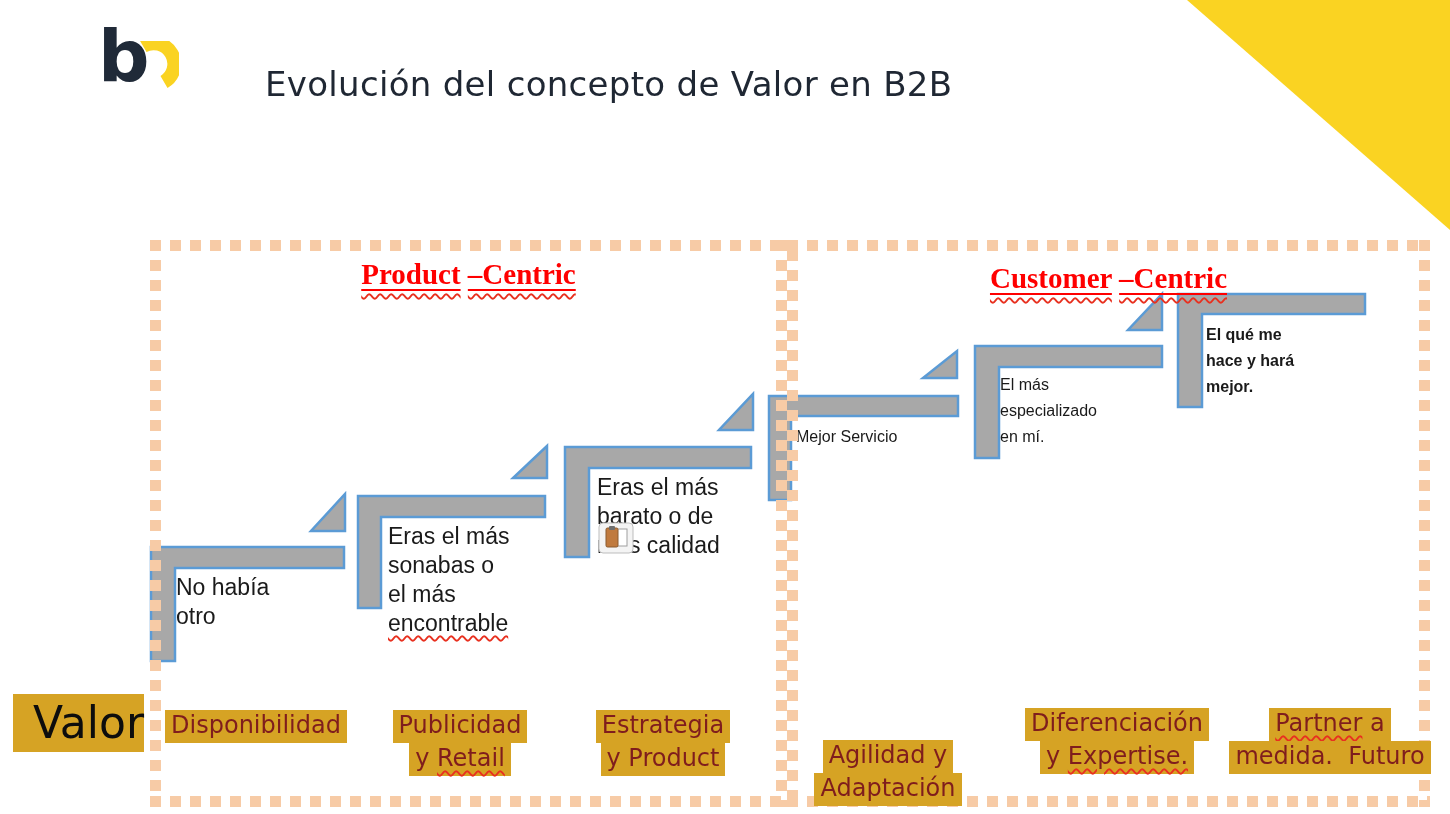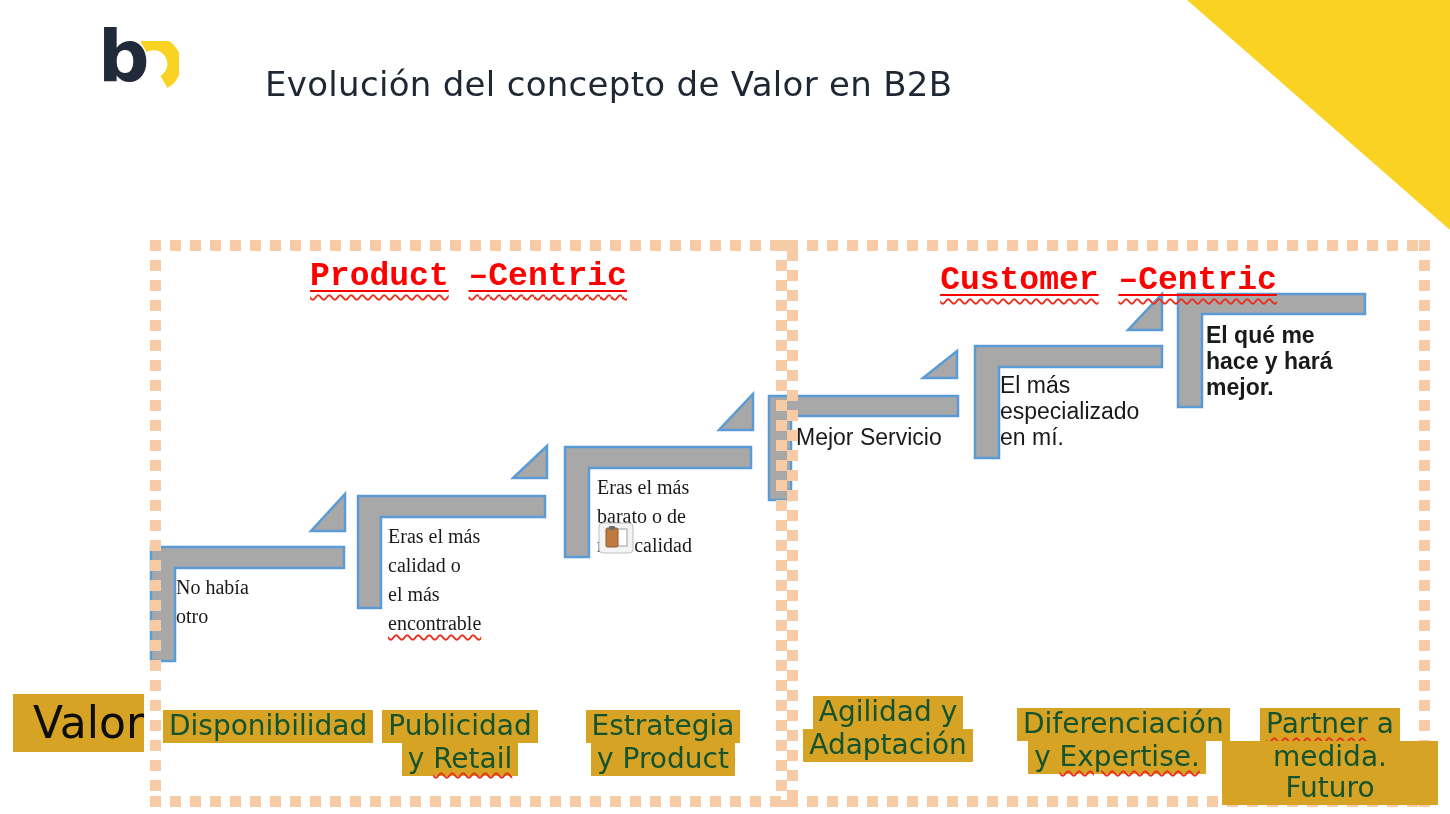--- a/index.html
+++ b/index.html
@@ -18,22 +18,22 @@
 
   
   .title{position:absolute;left:249px;top:48px;margin:16px;font-family:"DejaVu Sans",sans-serif;
     font-weight:500;font-size:34px;letter-spacing:0.3px;color:#1F2733;}
 
   
   .stairs{position:absolute;left:0;top:0;}
   .stairs polygon{fill:var(--stepfill,#A8A8A8);stroke:var(--stepborder,#5B9BD5);stroke-width:2.5;}
 
   
-  .step-text{position:absolute;font-family:Liberation Serif, serif;font-size:20px;line-height:29px;color:#1a1a1a;}
-  .step-text.right{font-family:"Liberation Sans",sans-serif;font-size:23px;line-height:26px;}
+  .step-text{position:absolute;font-family:Liberation Sans, sans-serif;font-size:23px;line-height:29px;color:#1a1a1a;}
+  .step-text.right{font-family:"Liberation Sans",sans-serif;font-size:16px;line-height:26px;}
   .st1{left:176px;top:573px;}
   .st2{left:388px;top:522px;}
   .st3{left:597px;top:473px;}
   .st4{left:796px;top:424px;}
   .st5{left:1000px;top:372px;}
   .st6{left:1206px;top:322px;font-weight:600;}
 
   
   .sq{text-decoration-line:underline;text-decoration-style:wavy;
       text-decoration-color:#E8301F;text-decoration-thickness:1.5px;text-underline-offset:4px;}
@@ -43,38 +43,38 @@
 
   
   .dash-h{position:absolute;height:11px;
     background:repeating-linear-gradient(90deg,var(--peach,#F7CBA6) 0 11px,transparent 11px 20px);}
   .dash-v{position:absolute;width:11px;
     background:repeating-linear-gradient(180deg,var(--peach,#F7CBA6) 0 11px,transparent 11px 20px);}
   .dash-v.off{background-position:0 10px;}
 
   
   .centric-title{position:absolute;text-align:center;color:var(--red,#FF0000);
-    font-family:Liberation Mono, monospace;font-weight:700;font-size:33px;}
+    font-family:Liberation Serif, serif;font-weight:700;font-size:29px;}
   .centric-left{left:150px;top:258px;width:637px;}
   .centric-right{left:787px;top:262px;width:643px;text-align:center;}
 
   
   .valor{position:absolute;left:13px;top:694px;width:131px;height:58px;
     background:var(--gold,#D6A324);color:#0d0d0d;font-family:"DejaVu Sans",sans-serif;
     font-size:44px;line-height:58px;text-align:right;}
 
   
   .blabel{position:absolute;text-align:center;font-family:"DejaVu Sans",sans-serif;
-    font-size:28px;line-height:31px;color:#14532d;}
+    font-size:24px;line-height:31px;color:#7f1d1d;}
   .blabel .line{display:block;}
   .gold{display:inline-block;background:var(--gold,#D6A324);padding:0 6px 2px 6px;white-space:pre-wrap;}
   .bl1{left:163px;top:710px;width:186px;}
   .bl2{left:370px;top:710px;width:180px;}
   .bl3{left:573px;top:710px;width:180px;}
-  .bl4{left:798px;top:696px;width:180px;}
+  .bl4{left:798px;top:740px;width:180px;}
   .bl5{left:1017px;top:708px;width:200px;}
   .bl6{left:1222px;top:708px;width:216px;}
 
   
   .paste-btn{position:absolute;left:598px;top:522px;width:36px;height:32px;}
 </style>
 </head>
 <body>
 
 <div class="slide">
@@ -104,21 +104,21 @@
     <polygon points="1178,294 1365,294 1365,314 1202,314 1202,407 1178,407"></polygon>
   </svg>
 
   <div class="step-text st1">
     <div class="line">No había</div>
     <div class="line">otro</div>
   </div>
 
   <div class="step-text st2">
     <div class="line">Eras el más</div>
-    <div class="line">calidad o</div>
+    <div class="line">sonabas o</div>
     <div class="line">el más</div>
     <div class="line"><span class="sq">encontrable</span></div>
   </div>
 
   <div class="step-text st3">
     <div class="line">Eras el más</div>
     <div class="line">barato o de</div>
     <div class="line">más calidad</div>
   </div>
 

